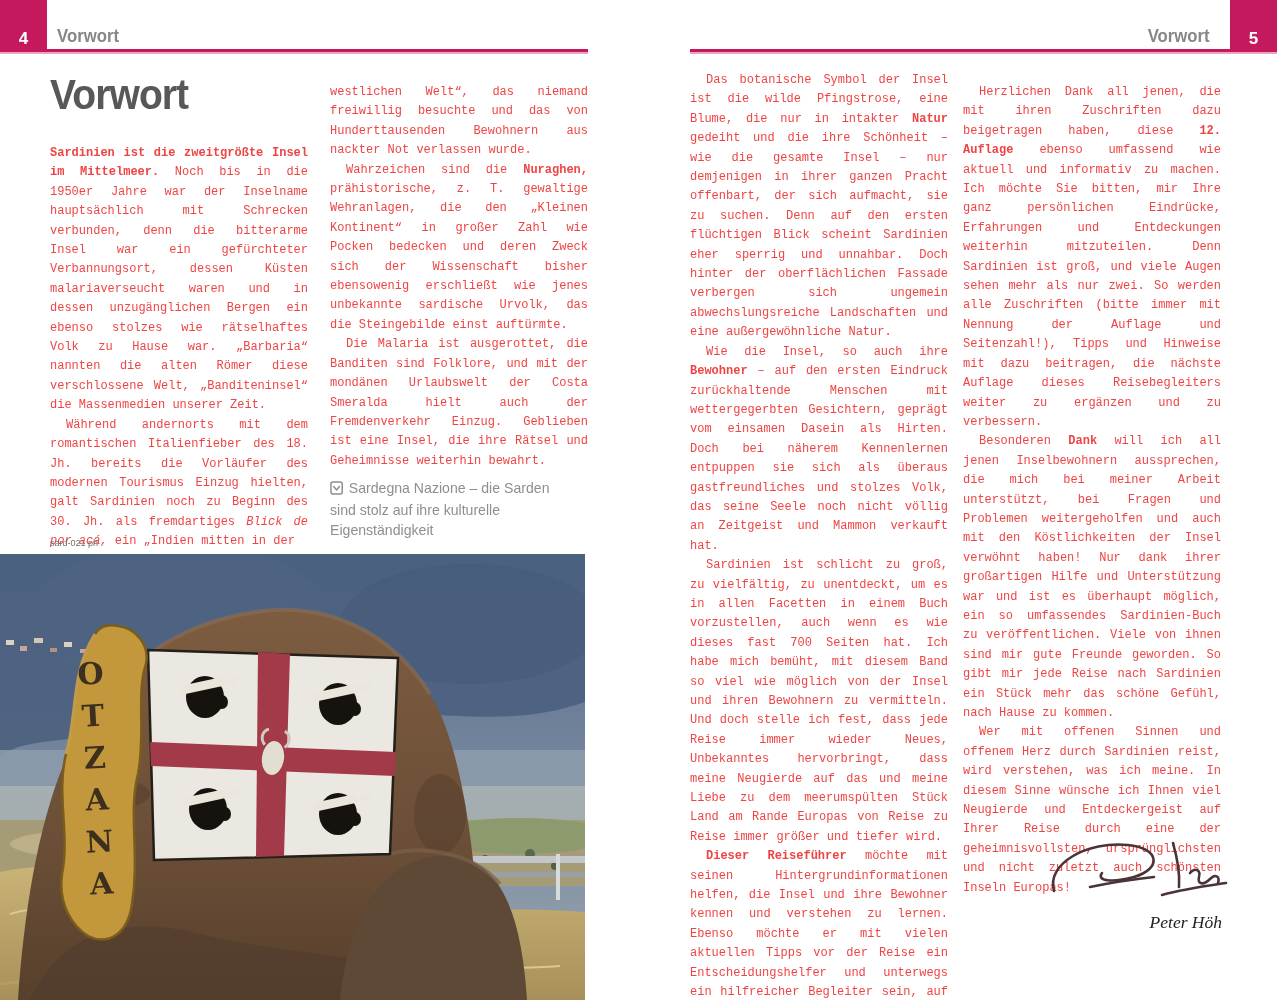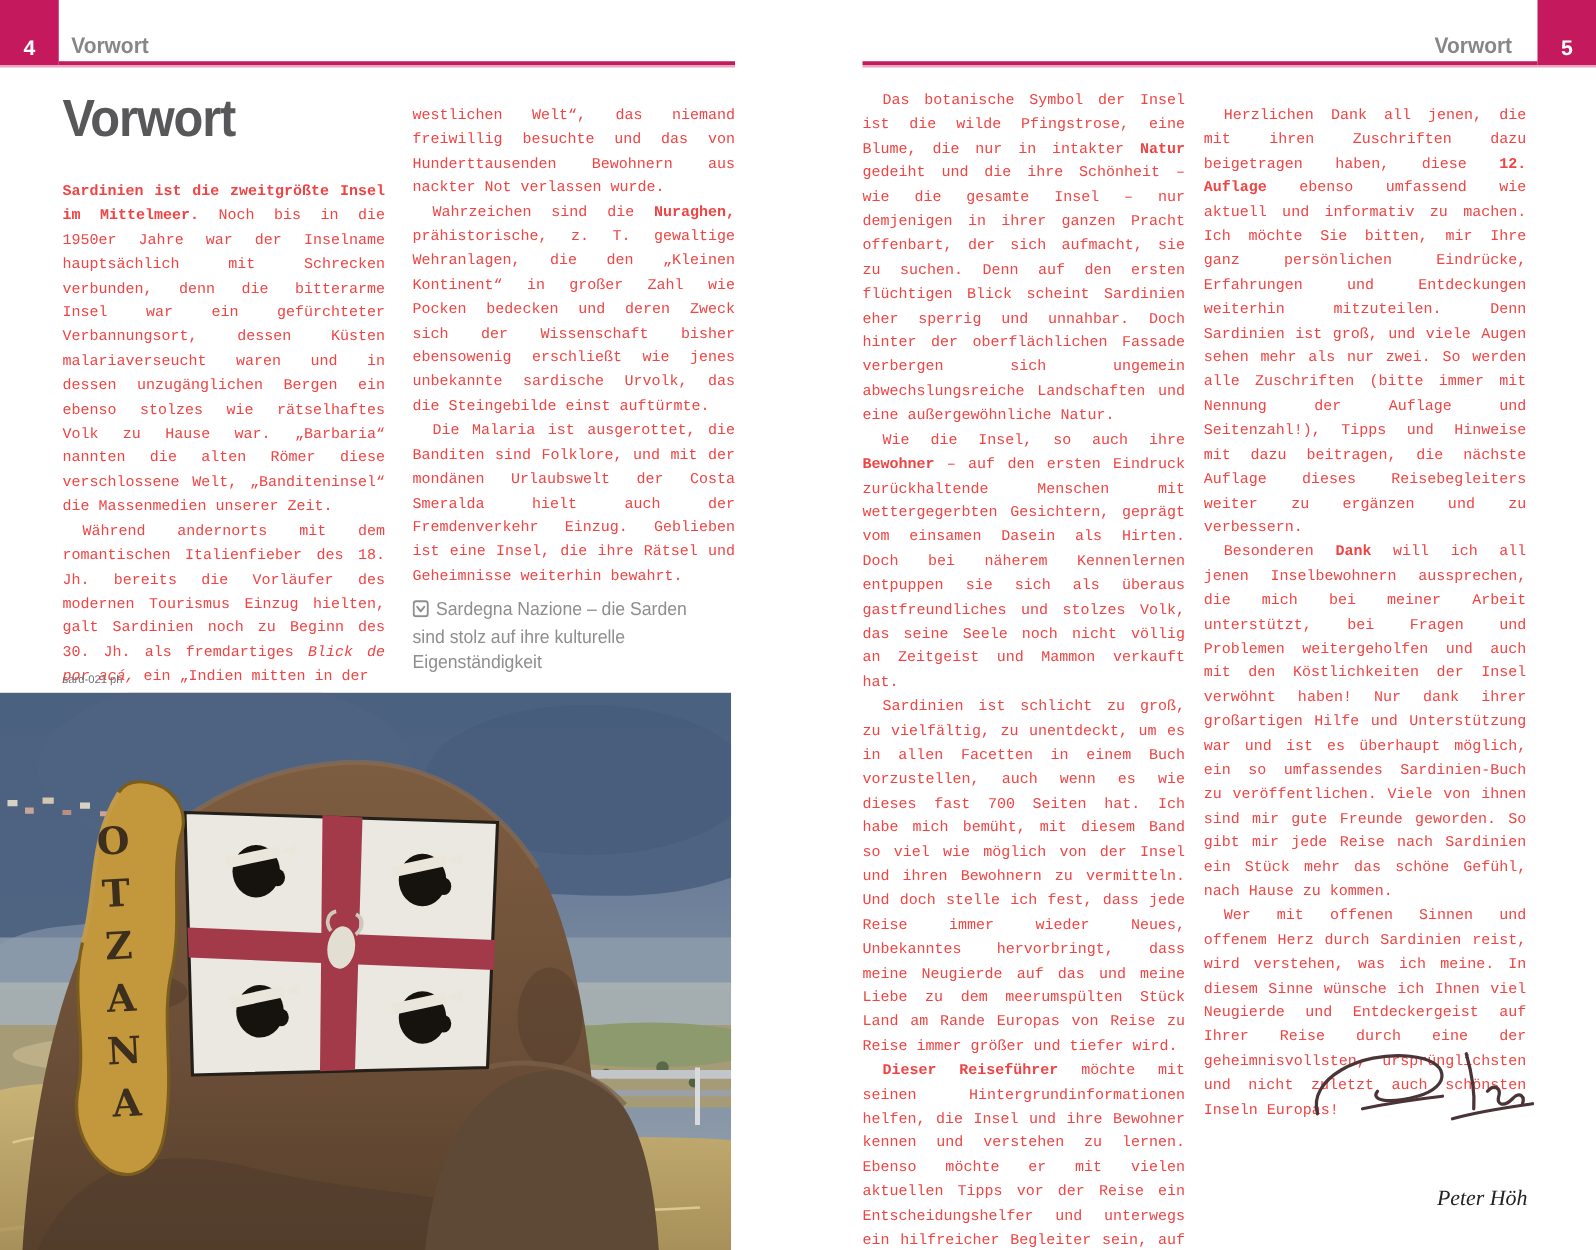--- a/index.html
+++ b/index.html
@@ -36,21 +36,21 @@
   .cap-icon{display:inline-block;vertical-align:-2px;margin-right:6px;}
   
   .credit{position:absolute;left:50px;top:539px;font:9px/1 "Liberation Sans",sans-serif;color:#6f6f6f;}
   .photo{position:absolute;left:0;top:554px;width:585px;height:446px;margin:0;overflow:hidden;}
   .rock-text{position:absolute;left:80px;top:102px;height:300px;
              writing-mode:vertical-rl;text-orientation:upright;
              font-family:"DejaVu Serif",serif;font-weight:bold;font-size:30px;letter-spacing:7px;
              color:#3c2f1d;transform:rotate(-3deg);}
   
   .signature{position:absolute;left:1040px;top:833px;width:190px;height:82px;}
-  .author{position:absolute;left:963px;top:948px;width:259px;text-align:right;
+  .author{position:absolute;left:963px;top:912px;width:259px;text-align:right;
           font-style:italic;font-size:17.5px;color:#222222;}
 </style>
 </head>
 <body>
 
 <div id="spread">
 
   <div class="pn-block pn-left">
     <span>4</span>
   </div>

